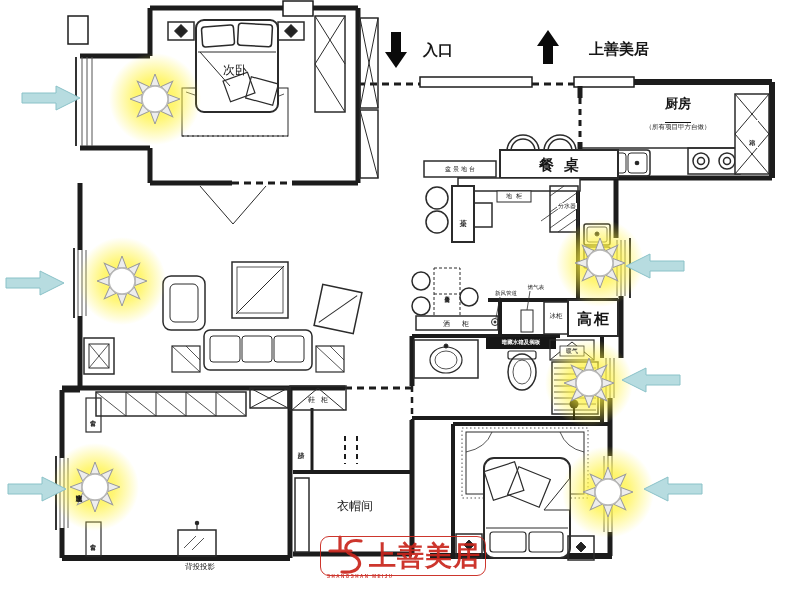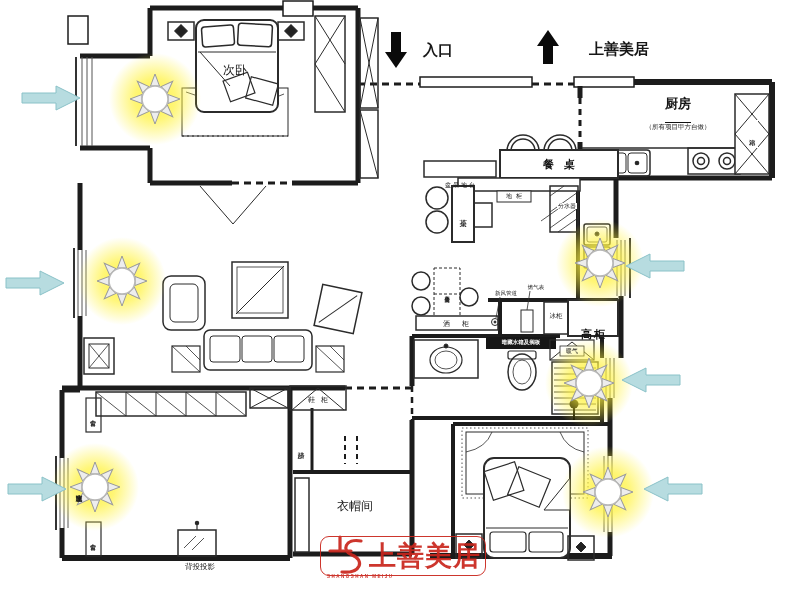--- a/index.html
+++ b/index.html
@@ -4,23 +4,23 @@
 <style>
   html,body{margin:0;padding:0;background:#fff;}
   #plan{position:relative;width:800px;height:593px;background:#fff;overflow:hidden;
         font-family:"Liberation Sans",sans-serif;}
   #plan svg{position:absolute;left:0;top:0;}
   .lbl{position:absolute;transform:translate(-50%,-50%);color:#161616;white-space:nowrap;
        z-index:6;font-family:"Liberation Sans",sans-serif;line-height:1;}
   .v{writing-mode:vertical-rl;}
   .b{font-weight:bold;}
   .s5{font-size:5.5px;} .s6{font-size:6px;} .s65{font-size:6.5px;} .s7{font-size:7px;}
-  .s75{font-size:7.5px;} .s11{font-size:11px;text-align:right;} .s12{font-size:12px;}
+  .s75{font-size:7.5px;} .s11{font-size:15px;text-align:right;} .s12{font-size:12px;}
   .s13{font-size:13px;} .s15{font-size:15px;}
-  .ls2{letter-spacing:2px;margin-top:16px;} .ls4{letter-spacing:4px;} .ls6{letter-spacing:6px;}
+  .ls2{letter-spacing:2px;} .ls4{letter-spacing:4px;} .ls6{letter-spacing:6px;}
   .ls10{letter-spacing:10px;} .ls12{letter-spacing:12px;}
   .underl{border-bottom:1px solid #111;padding-bottom:12px;}
   .white{color:#fff;}
   .bgw{background:#fff;padding:0 1px;}
   
   .logo{position:absolute;left:320px;top:536px;width:166px;height:40px;z-index:9;
         opacity:.92;display:flex;align-items:center;border:1.5px solid #c9251c;
         border-radius:9px;box-sizing:border-box;padding:2px 4px;}
   .logo-mark{position:relative;width:44px;height:48px;flex:0 0 auto;}
   .logo-name{font-size:27px;font-weight:bold;color:#c9251c;letter-spacing:1px;

